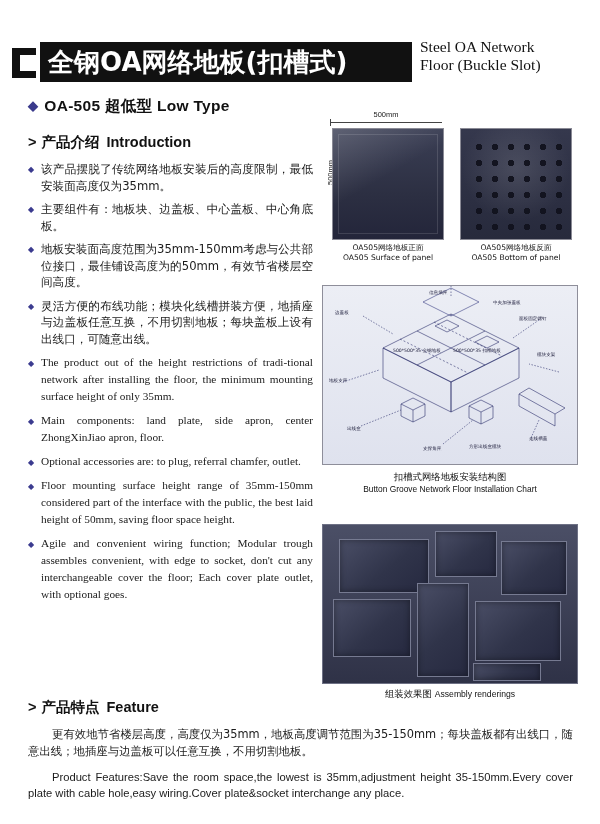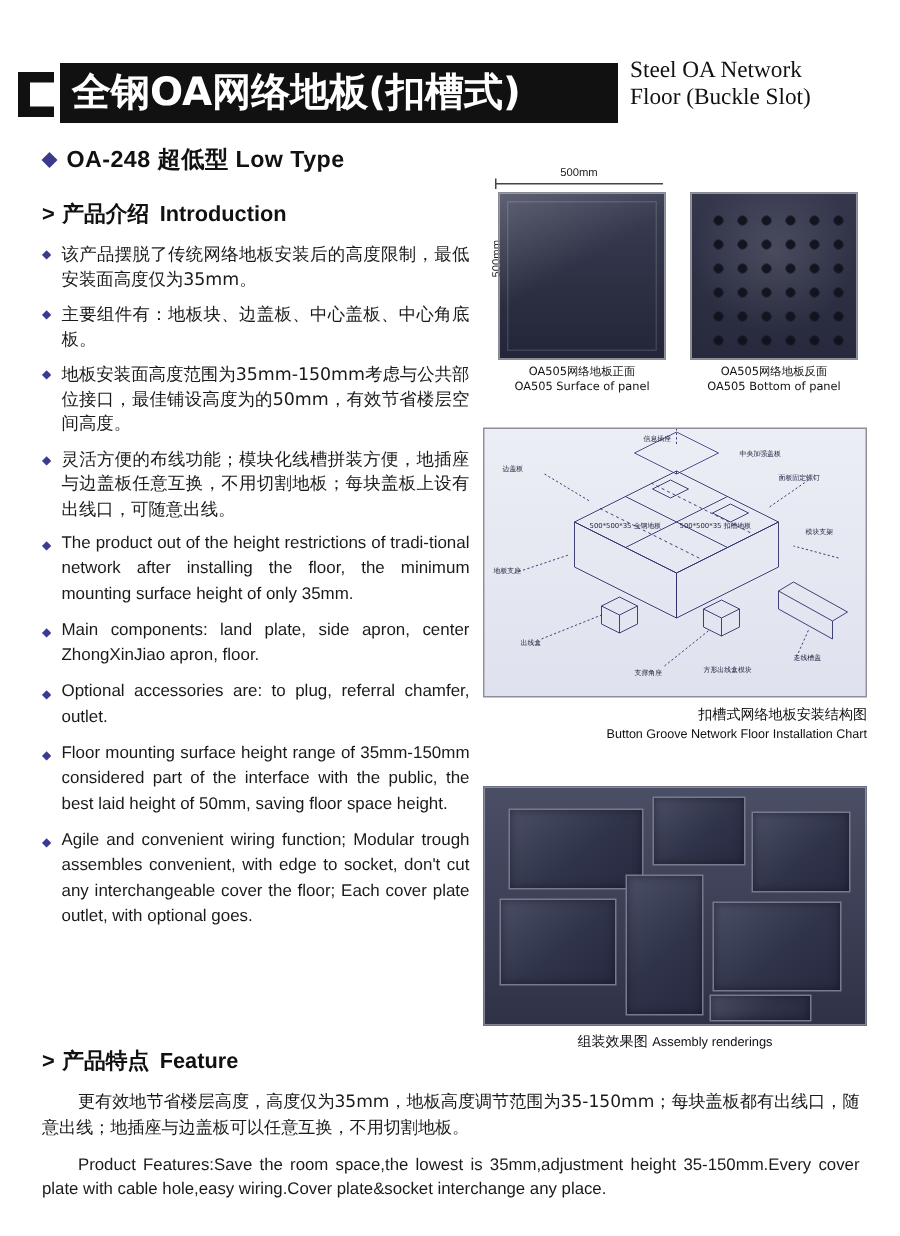--- a/index.html
+++ b/index.html
@@ -133,21 +133,21 @@
     position: relative;
     padding-left: 13px;
     margin-bottom: 7px;
     font-size: 11.6px;
     line-height: 16.5px;
     text-align: justify;
     color: #1a1a1a;
     font-family: "DejaVu Sans", sans-serif;
   }
   ul.bullets li.en {
-    font-family: Liberation Sans, sans-serif;
+    font-family: Liberation Serif, serif;
     font-size: 11.3px;
     line-height: 17px;
   }
   ul.bullets li::before {
     content: "\25C6";
     position: absolute;
     left: 0;
     top: 1px;
     font-size: 8px;
     color: #3b3b8f;
@@ -282,21 +282,21 @@
     font-size: 4.6px;
     color: #1c1c3a;
     font-family: "DejaVu Sans", sans-serif;
     white-space: nowrap;
   }
   .diagram-cap {
     position: absolute;
     left: 322px;
     top: 470px;
     width: 256px;
-    text-align: right;
+    text-align: center;
     font-size: 9.4px;
     line-height: 13px;
     color: #111;
     font-family: "DejaVu Sans", sans-serif;
   }
   .diagram-cap .en {
     font-size: 8.4px;
     font-family: "Liberation Sans", sans-serif;
   }
 
@@ -348,21 +348,21 @@
     <div class="title-cn">全钢OA网络地板(扣槽式)</div>
     <div class="title-en">
       <div>Steel OA Network</div>
       <div>Floor (Buckle Slot)</div>
     </div>
   </div>
 
   <div class="left-col">
 
     <div class="model-line">
-      <span class="diamond">◆</span><span>OA-248 超低型  Low Type</span>
+      <span class="diamond">◆</span><span>OA-505 超低型  Low Type</span>
     </div>
 
     <div class="sec-head">
       <span class="gt">&gt;</span><span>产品介绍</span><span class="en">Introduction</span>
     </div>
 
     <ul class="bullets">
       <li>该产品摆脱了传统网络地板安装后的高度限制，最低安装面高度仅为35mm。</li>
       <li>主要组件有：地板块、边盖板、中心盖板、中心角底板。</li>
       <li>地板安装面高度范围为35mm-150mm考虑与公共部位接口，最佳铺设高度为的50mm，有效节省楼层空间高度。</li>

